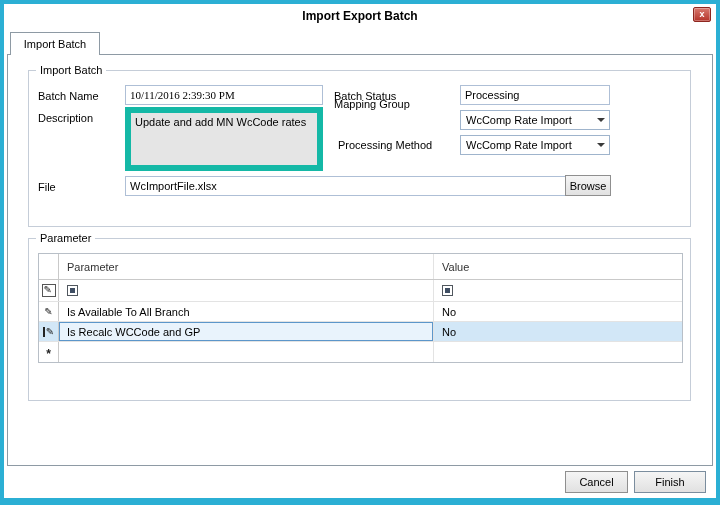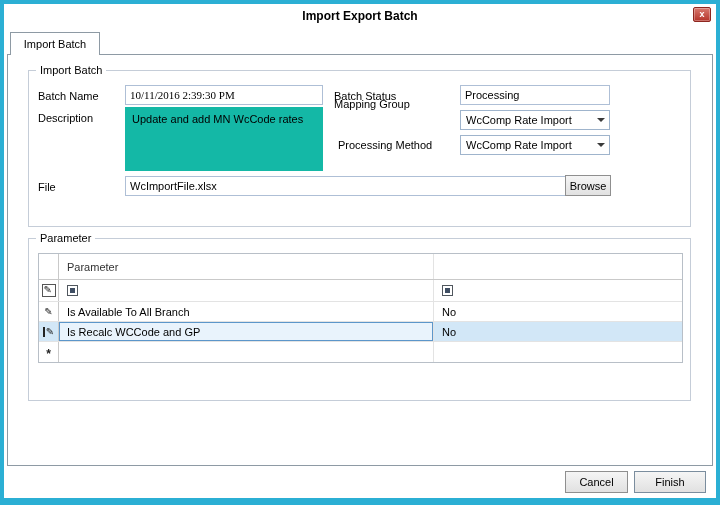--- a/index.html
+++ b/index.html
@@ -38,21 +38,21 @@
   .lbl-batch-status { left:330px; top:86px; }
   .lbl-mapping { left:330px; top:94px; }
   .lbl-procmethod { left:334px; top:135px; }
 
   .tb { position:absolute; border:1px solid #aebfd6; background:#fff; z-index:2;
         font:11px "Liberation Sans", sans-serif; padding:2px 4px; color:#000; }
   .tb-batch-name { left:121px; top:81px; width:198px; height:20px;font-family:Liberation Serif, serif; }
   .tb-batch-status { left:456px; top:81px; width:150px; height:20px; }
   .tb-file { left:121px; top:172px; width:441px; height:20px; }
   .ta-desc { position:absolute; left:121px; top:103px; width:198px; height:64px; z-index:2;
-             border:3px solid #14b8a6; background:#14b8a6; resize:none; overflow:hidden;
+             border:6px solid #14b8a6; background:#e5e5e5; resize:none; overflow:hidden;
              font:11px "Liberation Sans", sans-serif; padding:3px 4px; }
 
   .combo { position:absolute; width:150px; height:20px; border:1px solid #9fb4cc; background:#fff;
            display:flex; align-items:center; z-index:2; cursor:default;justify-content:space-between; }
   .combo-mapping { left:456px; top:106px; }
   .combo-procmethod { left:456px; top:131px; }
   .combo .txt { flex:1; padding:0 5px; white-space:nowrap; overflow:hidden; }
   .combo .arrow { width:16px; height:100%; display:flex; align-items:center; justify-content:center; }
   .tri { width:0; height:0; border-left:4px solid transparent; border-right:4px solid transparent;
          border-top:4px solid #3a3a3a; }
@@ -140,20 +140,21 @@
   <button class="btn btn-browse">Browse</button>
 
   <div class="groupbox gb-param"></div>
   <span class="gb-label gb-label-param">Parameter</span>
 
   <div class="grid">
 
     <div class="grow grow-header">
       <div class="gcell c-rowhdr"></div>
       <div class="gcell c-param">Parameter</div>
+      <div class="gcell c-value">Value</div>
     </div>
 
     <div class="grow grow-filter">
       <div class="gcell c-rowhdr">
         <span class="rowhdr-filter">
           <span class="pencil">✎</span>
         </span>
       </div>
       <div class="gcell c-param">
         <span class="sq-icon"></span>

